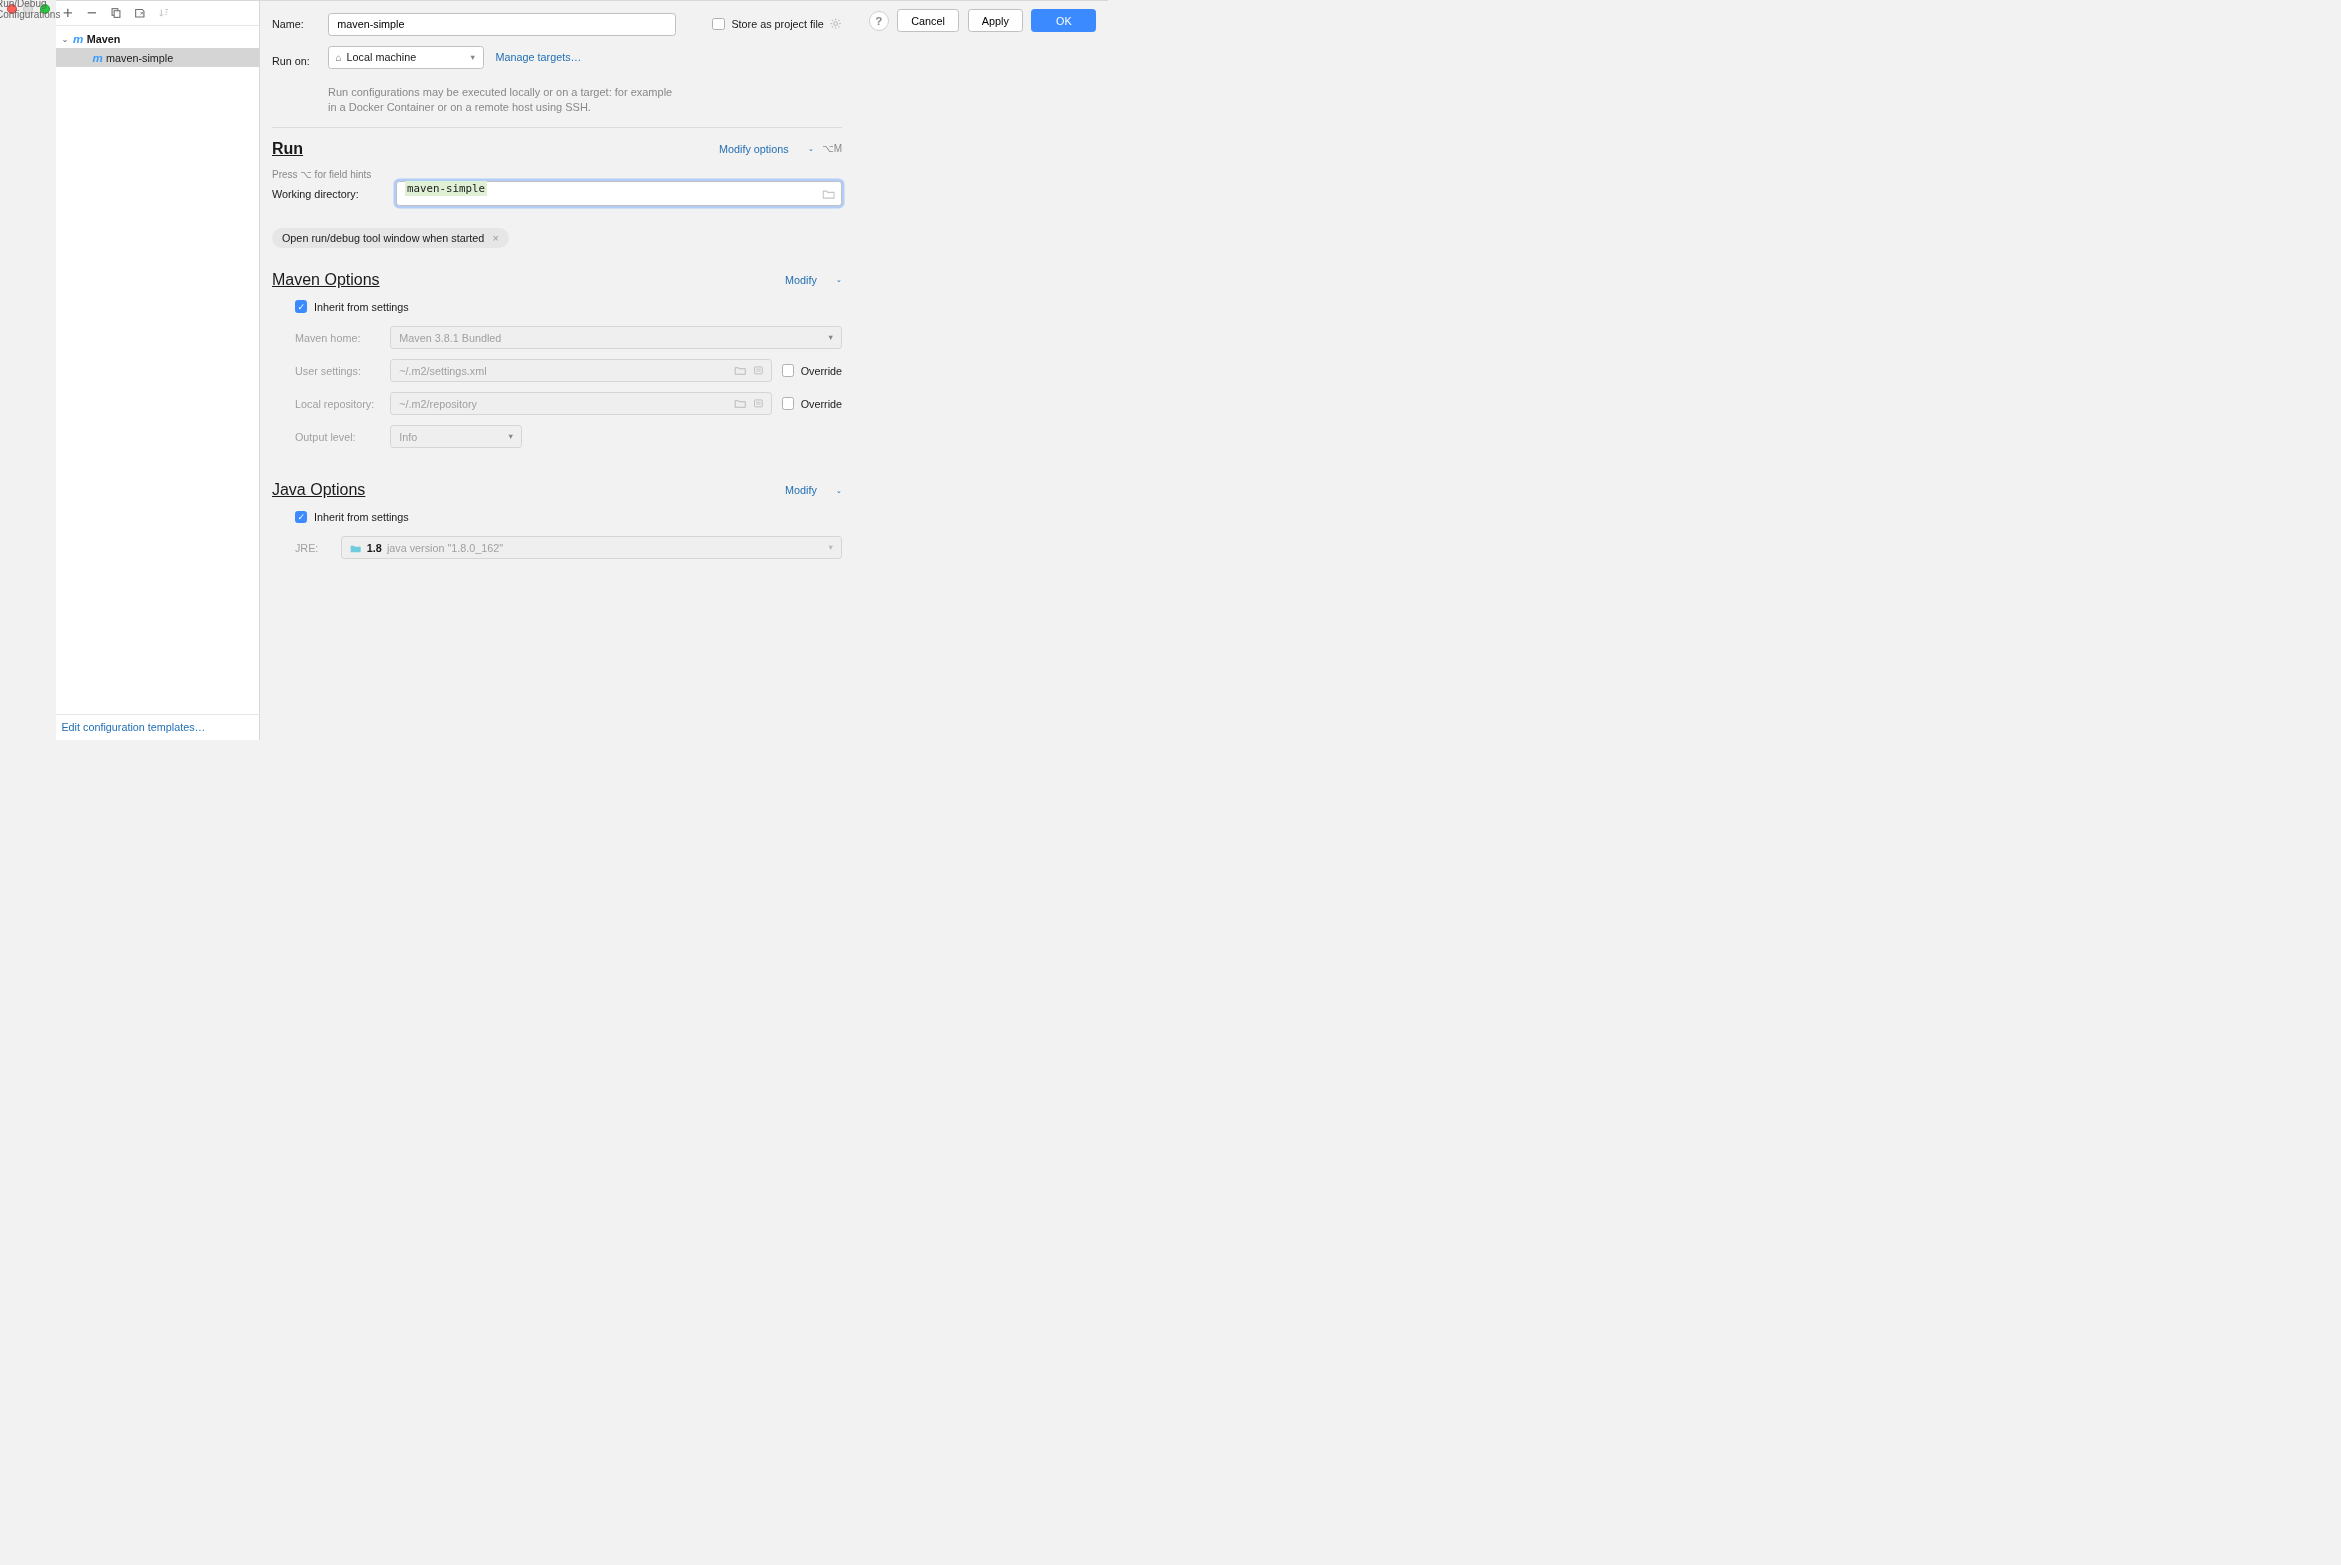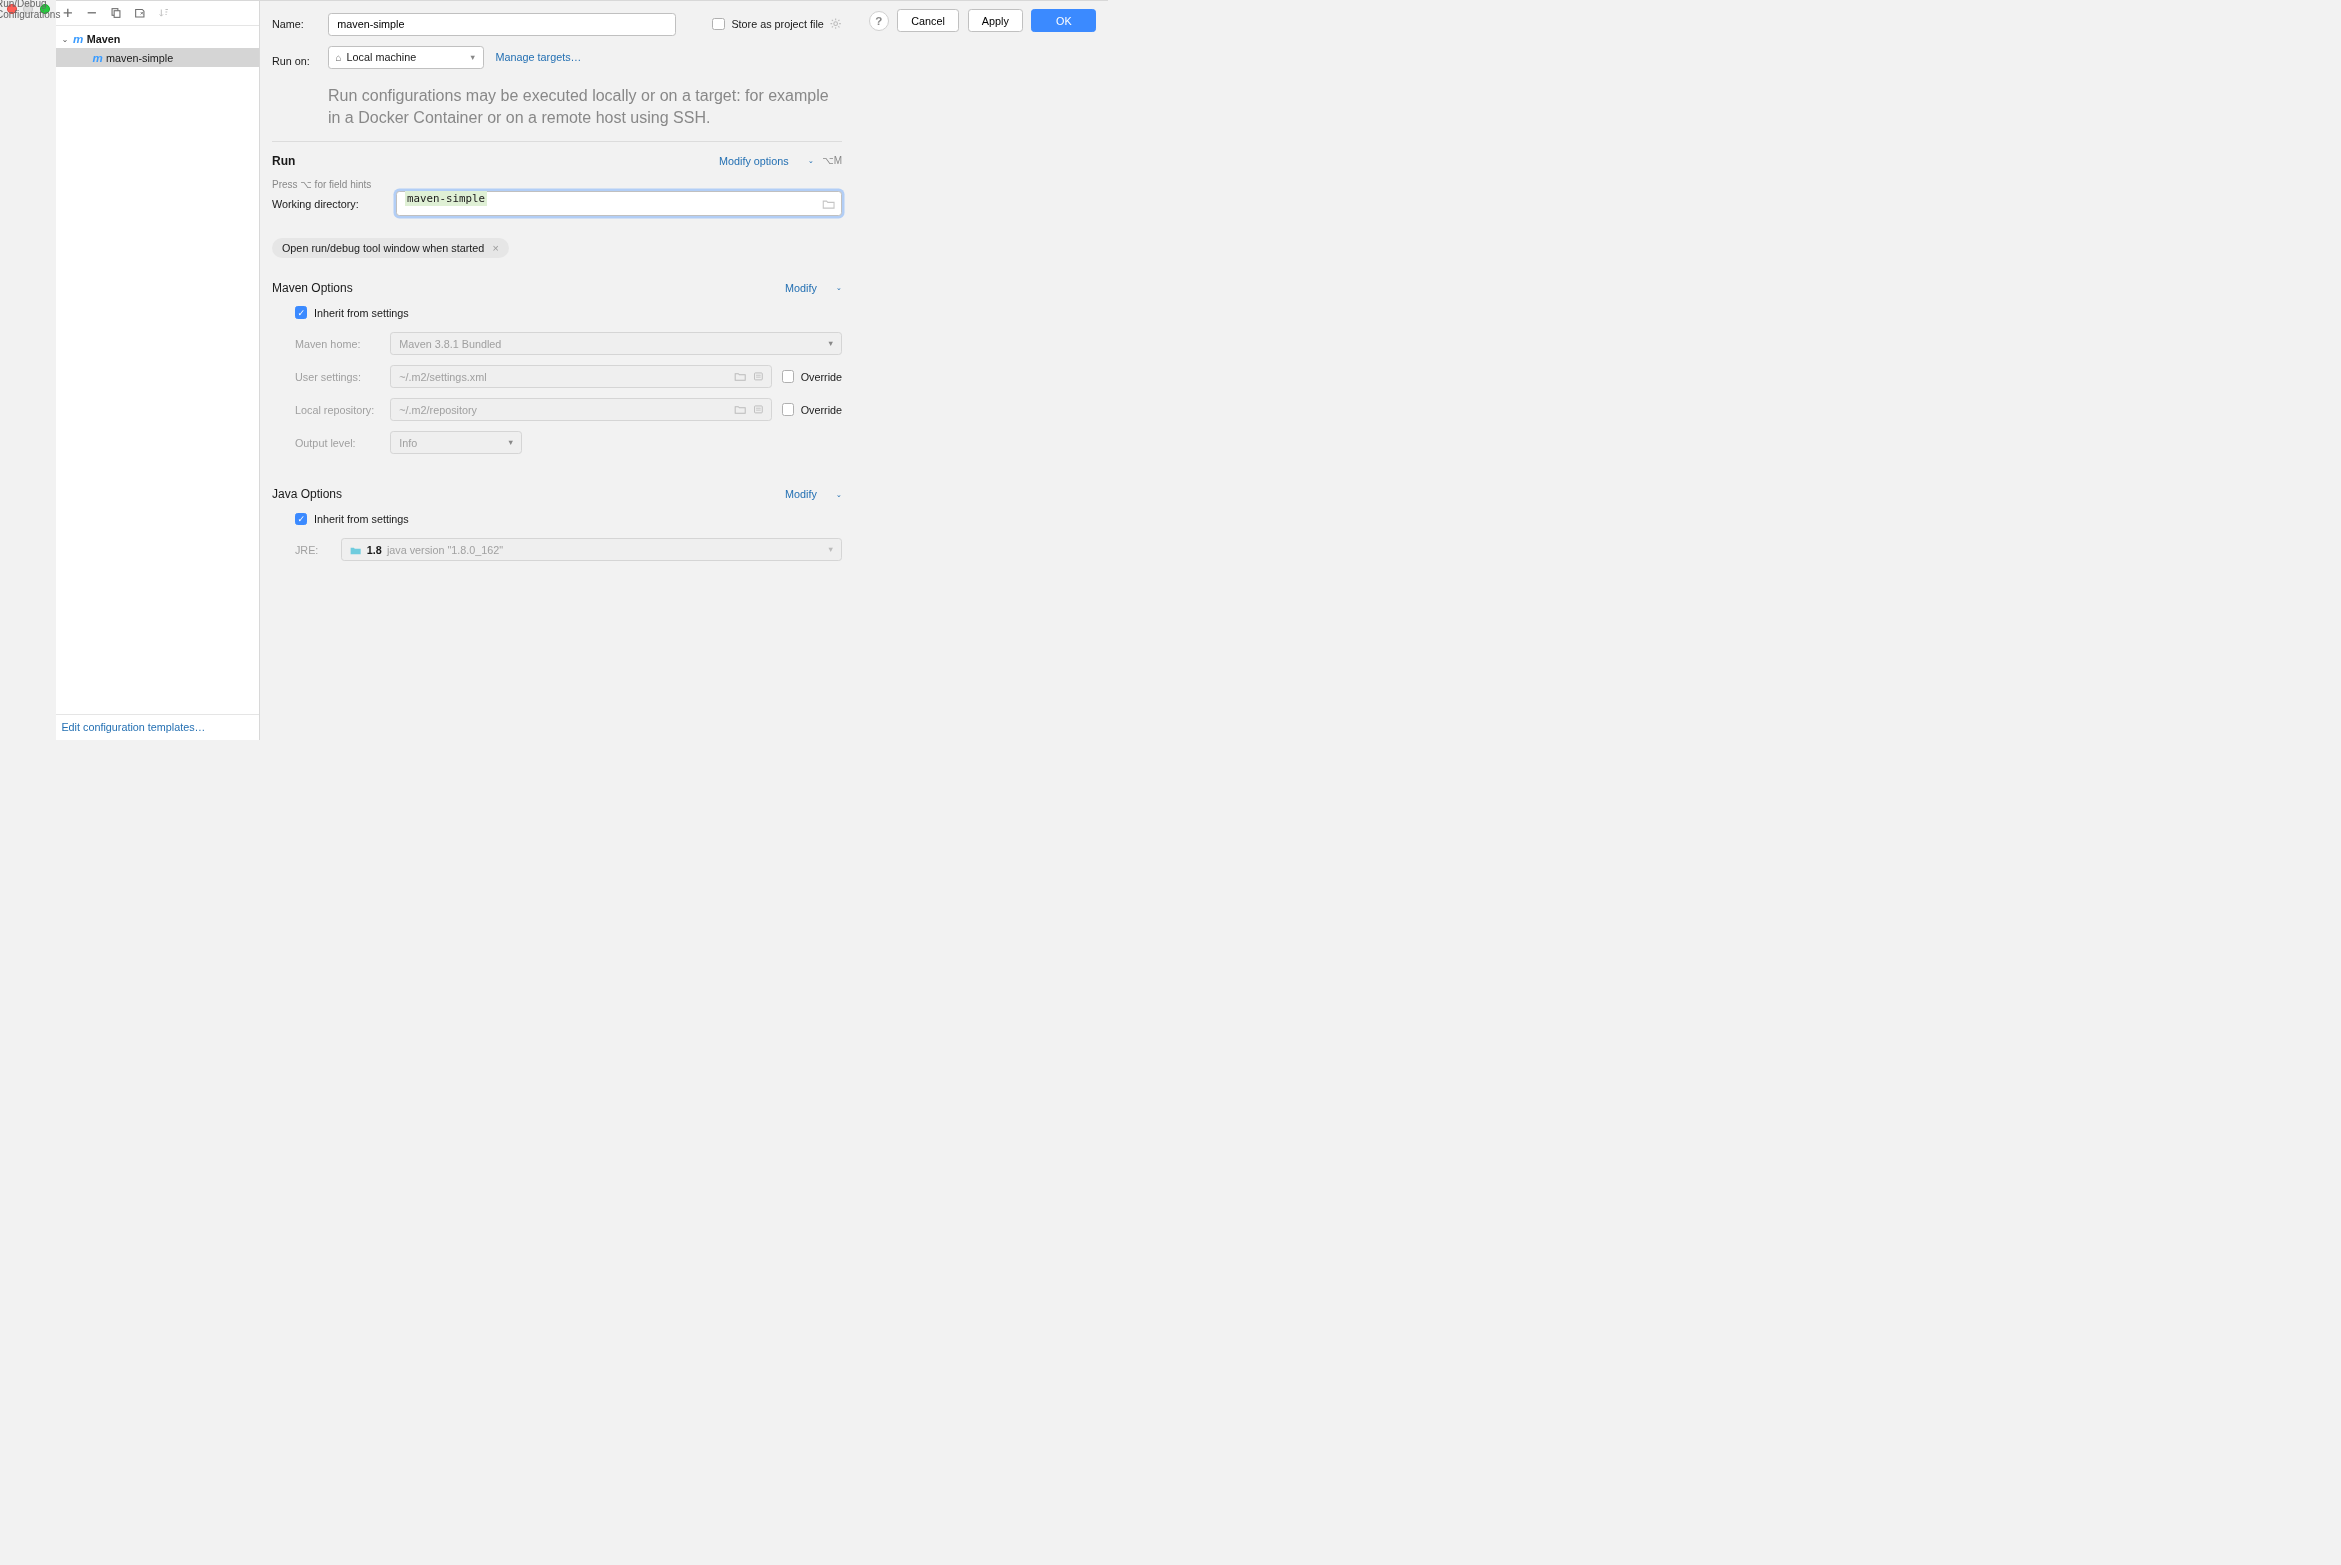--- a/index.html
+++ b/index.html
@@ -80,24 +80,24 @@
   padding: 0 21.5px 0 6.6px;
   display: flex;
   align-items: center;
   position: relative;
   cursor: pointer;
 }
 .select.wide { min-width: 156px; }
 .select-arrow { position: absolute; right: 6.6px; color: #888; font-size: 7.5px; }
 .home-icon { margin-right: 5px; color: #5a5a5a; font-size: 10px; }
 .manage-link { margin-left: 11.6px; color: #2470b3; cursor: pointer; }
-.hint-text { color: #888; font-size: 16px; line-height: 1.4; margin-left: 56px; margin-bottom: 11.6px; margin-top: 16px; }
+.hint-text { color: #888; font-size: 11px; line-height: 1.4; margin-left: 56px; margin-bottom: 11.6px; margin-top: 16px; }
 .separator { border: none; border-top: 0.8px solid #dcdcdc; margin-bottom: 11.6px; }
 .section-header { display: flex; align-items: center; justify-content: space-between; margin-bottom: 11.6px; }
-.section-title { font-weight: 600; font-size: 12px; }
+.section-title { font-weight: 600; font-size: 16px; text-decoration: underline; }
 .modify-group { display: flex; align-items: center; gap: 8.3px; }
 .modify-link { color: #2470b3; cursor: pointer; display: flex; align-items: center; gap: 19px; }
 .shortcut { color: #888; font-size: 10px; }
 .cmd-input-wrap { position: relative; margin-bottom: 3.3px; }
 .cmd-input {
   width: 100%;
   height: 25px;
   background: #fff;
   border: 0.8px solid #c0c0c0;
   border-radius: 3.3px;

